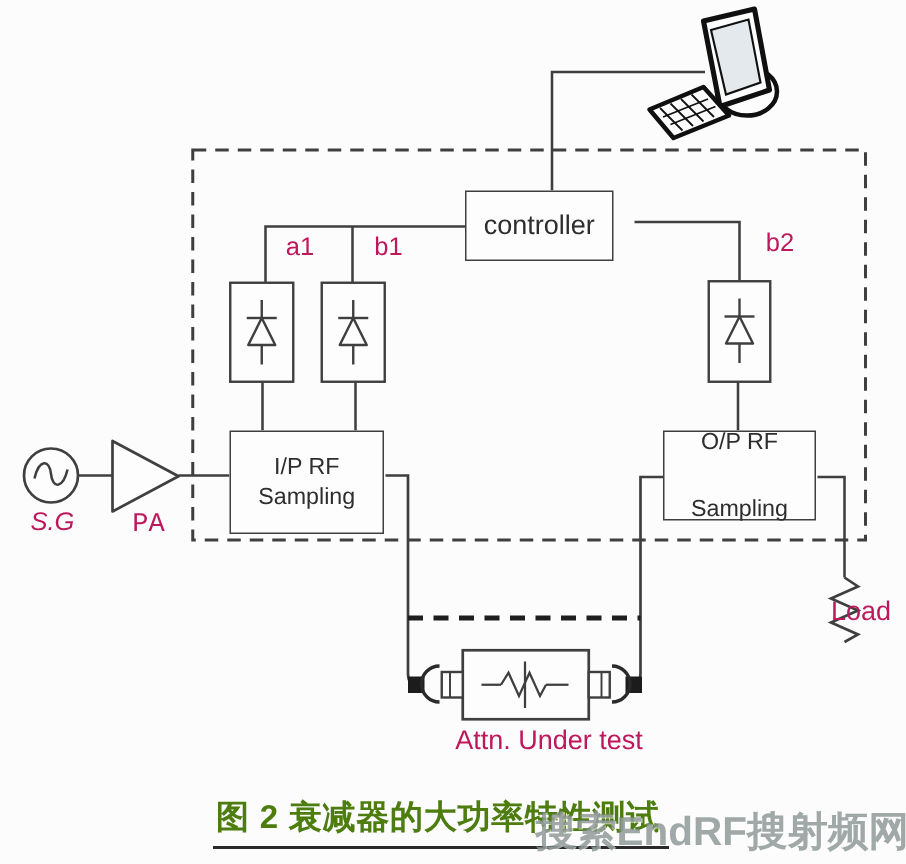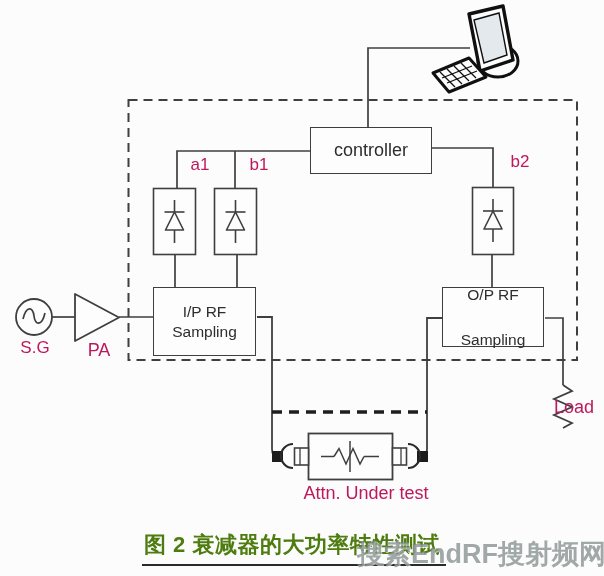--- a/index.html
+++ b/index.html
@@ -140,37 +140,37 @@
         <path d="M440,72 L455,87"></path>
           <path d="M447,69 L462,84"></path>
           <path d="M454,66 L469,81"></path>
           <path d="M461,63 L476,78"></path>
         <path d="M442,78 L472,66"></path>
           <path d="M447,83 L477,71"></path>
       </g>
     </g>
   </svg>
 
-  <div class="box" style="left:310px;top:127px;width:122px;height:47px;font-size:18px;">
+  <div class="box" style="left:310px;top:127px;width:99px;height:47px;font-size:18px;">
     <span>controller</span>
   </div>
 
   <div class="box" style="left:153px;top:287px;width:103px;height:69px;font-size:15.5px;line-height:20px;">
     <span>I/P RF</span>
     <span>Sampling</span>
   </div>
 
   <div class="box" style="left:442px;top:287px;width:102px;height:60px;font-size:15.5px;line-height:20px;gap:25px;">
     <span>O/P RF</span>
     <span>Sampling</span>
   </div>
 
   <div class="lbl center" style="left:185px;top:155px;width:30px;font-size:17px;">a1</div>
   <div class="lbl center" style="left:244px;top:155px;width:30px;font-size:17px;">b1</div>
   <div class="lbl center" style="left:503px;top:152px;width:34px;font-size:17px;">b2</div>
-  <div class="lbl center" style="left:14px;top:338px;width:42px;font-size:17px;">S.G</div>
-  <div class="lbl center" style="left:80px;top:340px;width:38px;font-size:18px;">PA</div>
+  <div class="lbl center" style="left:14px;top:338px;width:42px;font-size:17px;font-style:italic;">S.G</div>
+  <div class="lbl center" style="left:80px;top:340px;width:38px;font-size:18px;font-family:Liberation Mono, monospace;">PA</div>
   <div class="lbl" style="left:502px;top:397px;width:48px;font-size:18px;text-align:right;margin-left:44px;">Load</div>
   <div class="lbl center" style="left:280px;top:483px;width:172px;font-size:18px;">Attn. Under test</div>
 
   <div class="caption">图 2 衰减器的大功率特性测试</div>
   <div class="watermark">搜索EndRF搜射频网</div>
 </div>
 
 </body></html>

